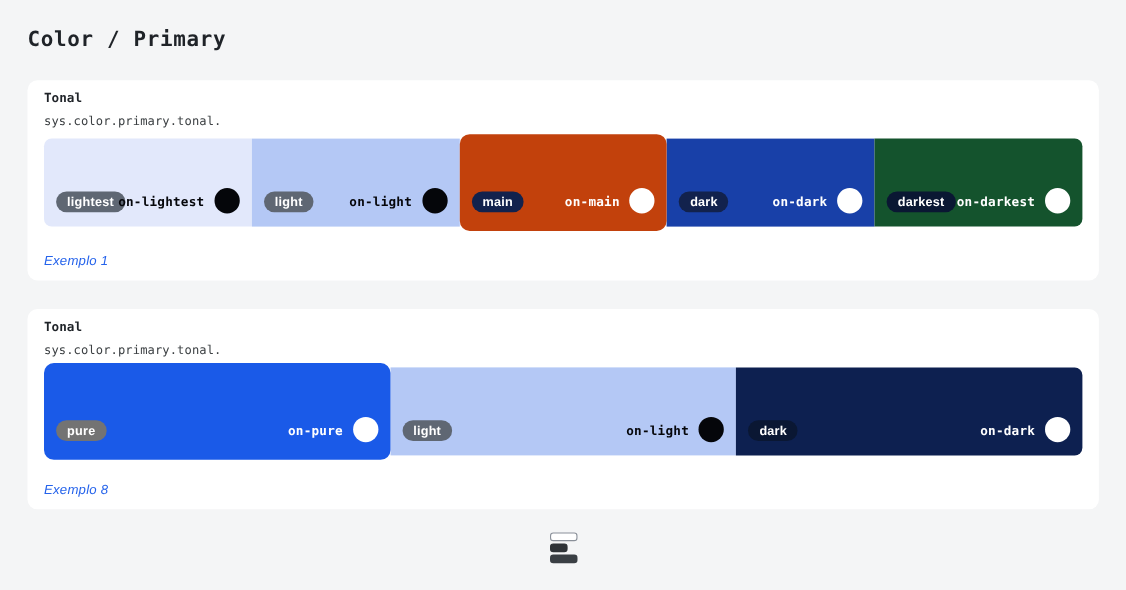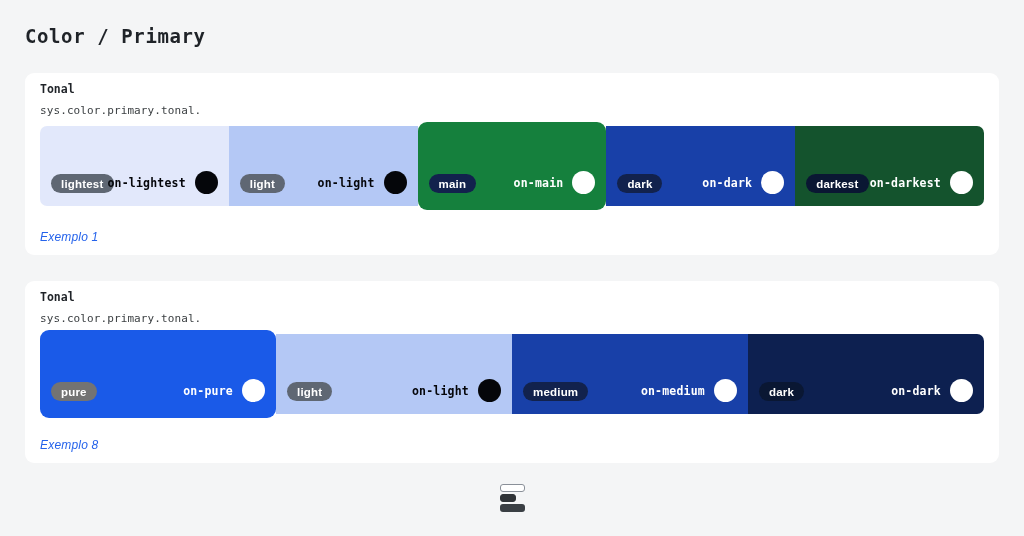--- a/index.html
+++ b/index.html
@@ -187,21 +187,21 @@
           <span class="on-dot" style="background: rgb(5, 6, 10);"></span>
         </div>
       </div>
       <div class="swatch" style="background: rgb(180, 200, 245);">
         <span class="badge" style="background: rgb(95, 103, 115); color: rgb(255, 255, 255);">light</span>
         <div class="on-row">
           <span class="on-label" style="color: rgb(5, 6, 10);">on-light</span>
           <span class="on-dot" style="background: rgb(5, 6, 10);"></span>
         </div>
       </div>
-      <div class="swatch selected" style="background: #15803d;">
+      <div class="swatch selected" style="background: #c2410c;">
         <span class="badge" style="background: rgb(18, 34, 77); color: rgb(255, 255, 255);">main</span>
         <div class="on-row">
           <span class="on-label" style="color: rgb(255, 255, 255);">on-main</span>
           <span class="on-dot" style="background: rgb(255, 255, 255);"></span>
         </div>
       </div>
       <div class="swatch" style="background: rgb(24, 64, 168);">
         <span class="badge" style="background: rgb(18, 34, 77); color: rgb(255, 255, 255);">dark</span>
         <div class="on-row">
           <span class="on-label" style="color: rgb(255, 255, 255);">on-dark</span>
@@ -228,27 +228,20 @@
         <div class="on-row">
           <span class="on-label" style="color: rgb(255, 255, 255);">on-pure</span>
           <span class="on-dot" style="background: rgb(255, 255, 255);"></span>
         </div>
       </div>
       <div class="swatch" style="background: rgb(180, 200, 245);">
         <span class="badge" style="background: rgb(95, 103, 115); color: rgb(255, 255, 255);">light</span>
         <div class="on-row">
           <span class="on-label" style="color: rgb(5, 6, 10);">on-light</span>
           <span class="on-dot" style="background: rgb(5, 6, 10);"></span>
-        </div>
-      </div>
-      <div class="swatch" style="background: rgb(24, 64, 168);">
-        <span class="badge" style="background: rgb(18, 34, 77); color: rgb(255, 255, 255);">medium</span>
-        <div class="on-row">
-          <span class="on-label" style="color: rgb(255, 255, 255);">on-medium</span>
-          <span class="on-dot" style="background: rgb(255, 255, 255);"></span>
         </div>
       </div>
       <div class="swatch last" style="background: rgb(13, 32, 80);">
         <span class="badge" style="background: rgb(10, 23, 51); color: rgb(255, 255, 255);">dark</span>
         <div class="on-row">
           <span class="on-label" style="color: rgb(255, 255, 255);">on-dark</span>
           <span class="on-dot" style="background: rgb(255, 255, 255);"></span>
         </div>
       </div>
     </div>

